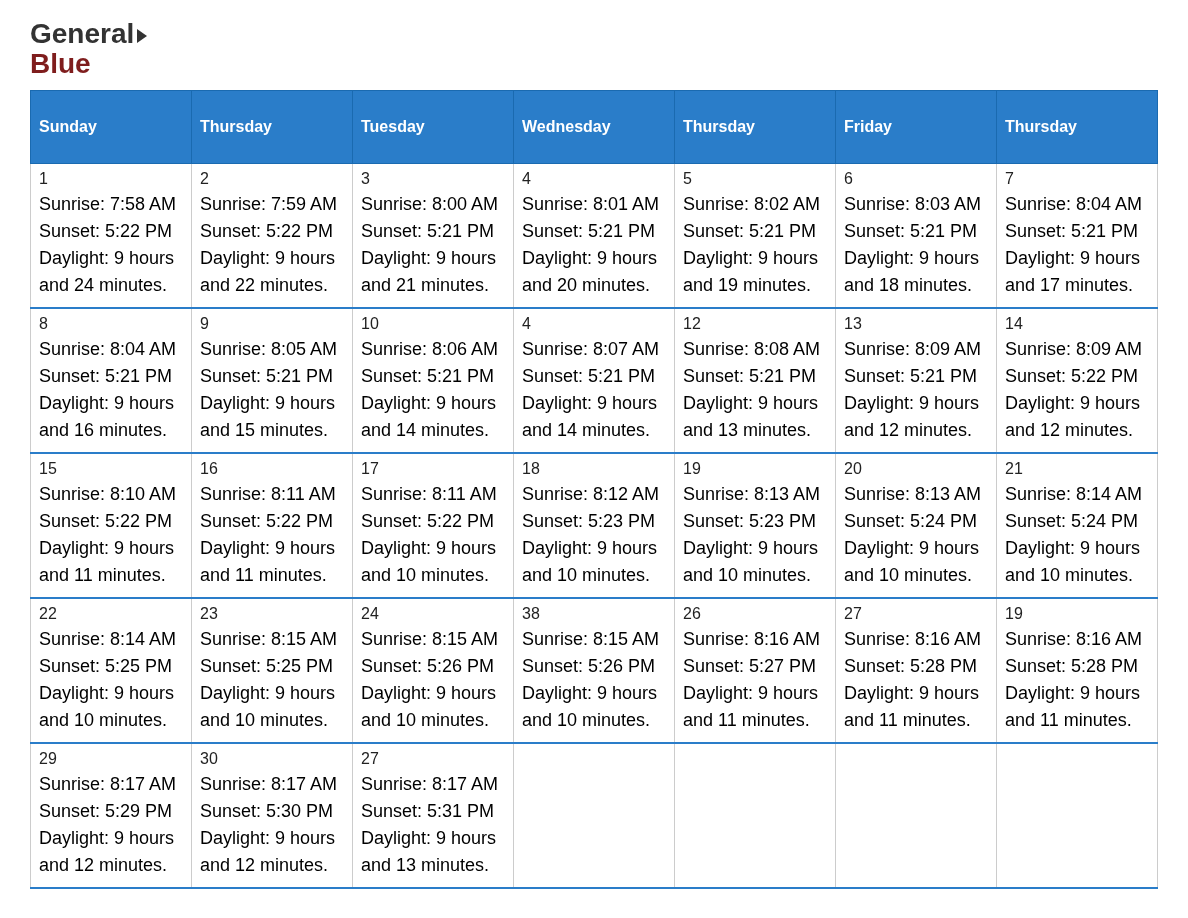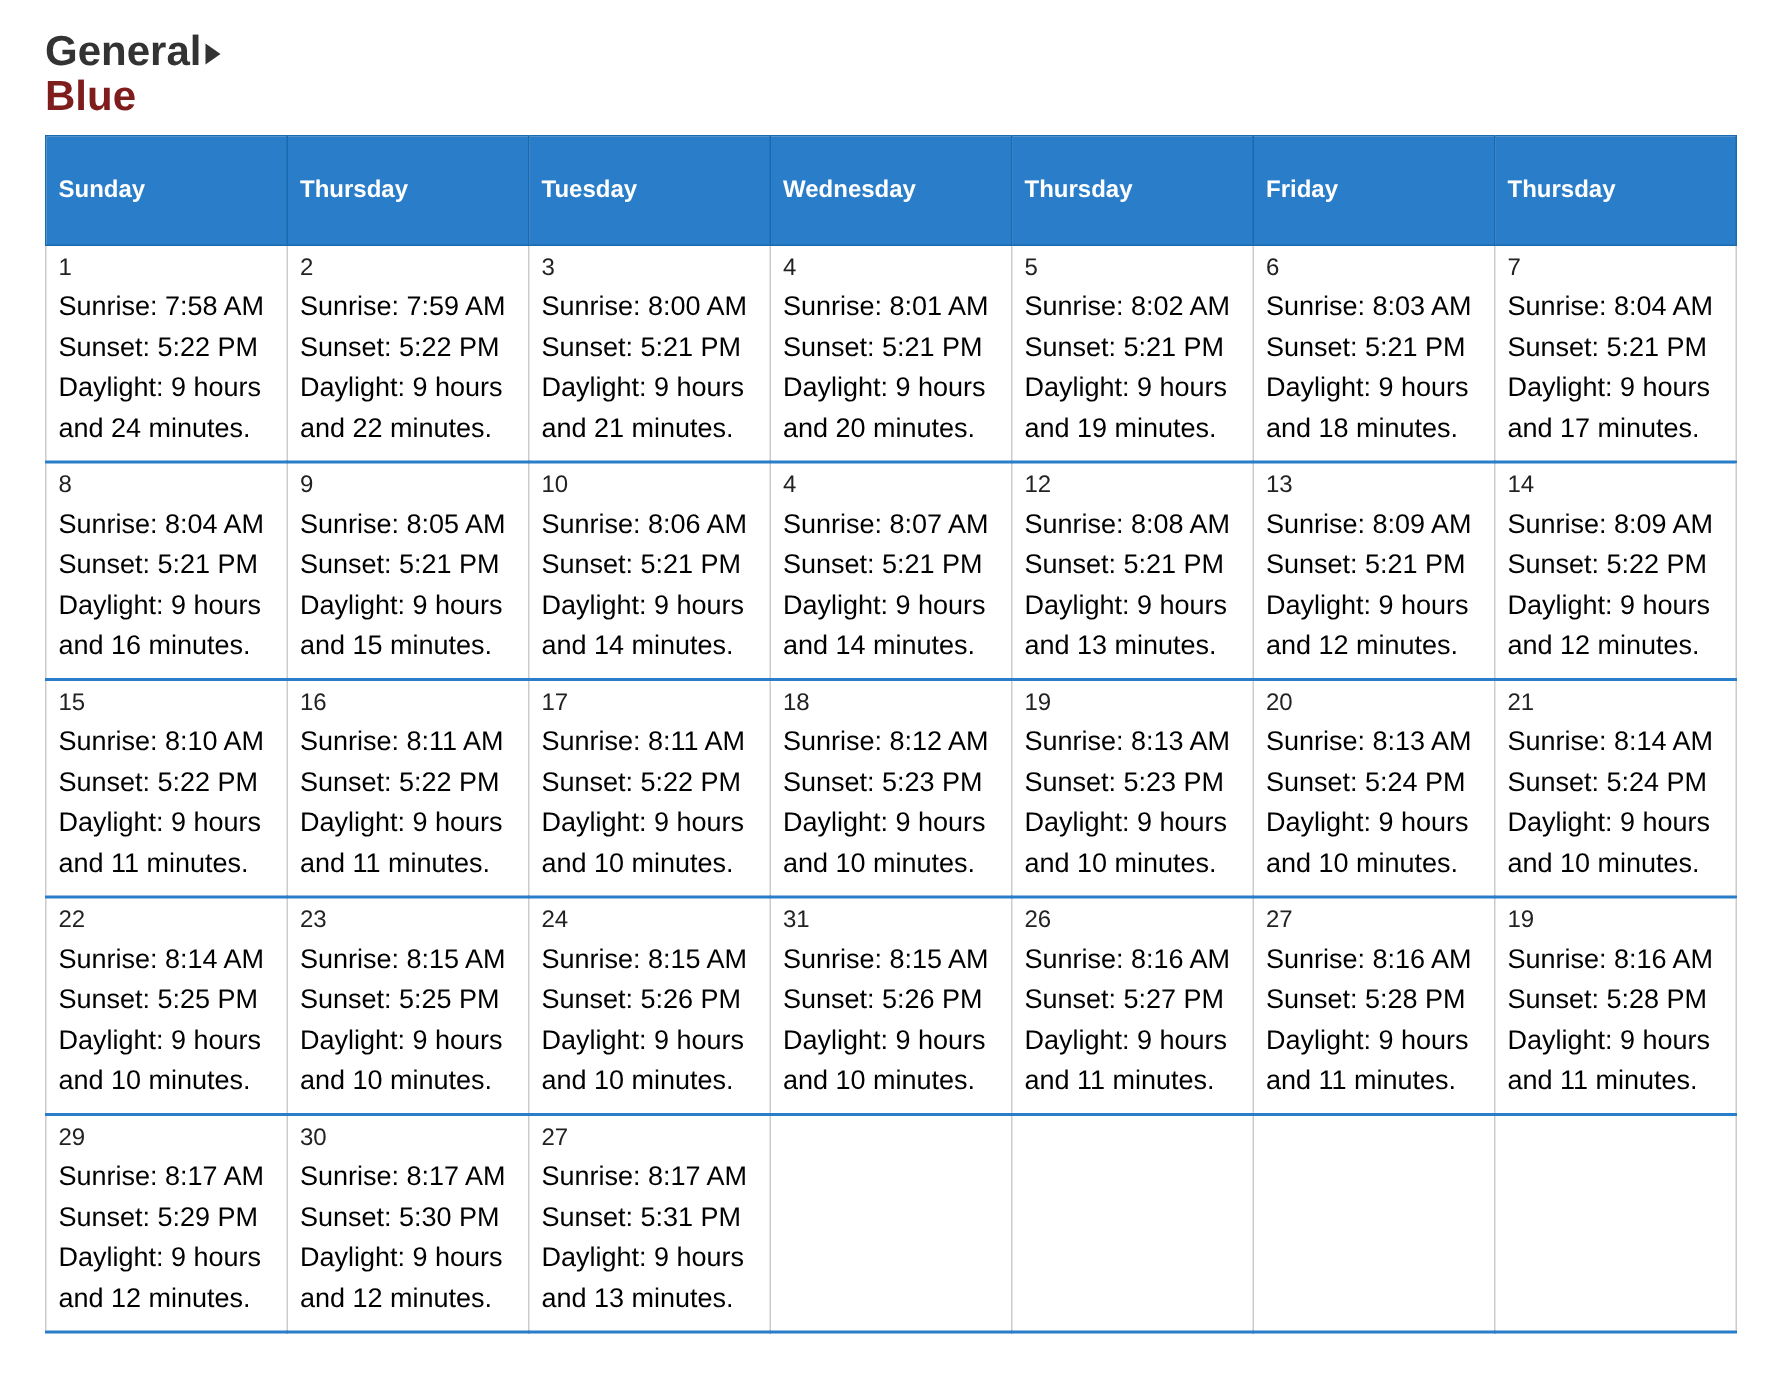--- a/index.html
+++ b/index.html
@@ -237,21 +237,21 @@
         </td>
         <td>
           <span class="day-number">23</span>
           <span class="day-info">Sunrise: 8:15 AM<br>Sunset: 5:25 PM<br>Daylight: 9 hours and 10 minutes.</span>
         </td>
         <td>
           <span class="day-number">24</span>
           <span class="day-info">Sunrise: 8:15 AM<br>Sunset: 5:26 PM<br>Daylight: 9 hours and 10 minutes.</span>
         </td>
         <td>
-          <span class="day-number">31</span>
+          <span class="day-number">38</span>
           <span class="day-info">Sunrise: 8:15 AM<br>Sunset: 5:26 PM<br>Daylight: 9 hours and 10 minutes.</span>
         </td>
         <td>
           <span class="day-number">26</span>
           <span class="day-info">Sunrise: 8:16 AM<br>Sunset: 5:27 PM<br>Daylight: 9 hours and 11 minutes.</span>
         </td>
         <td>
           <span class="day-number">27</span>
           <span class="day-info">Sunrise: 8:16 AM<br>Sunset: 5:28 PM<br>Daylight: 9 hours and 11 minutes.</span>
         </td>

